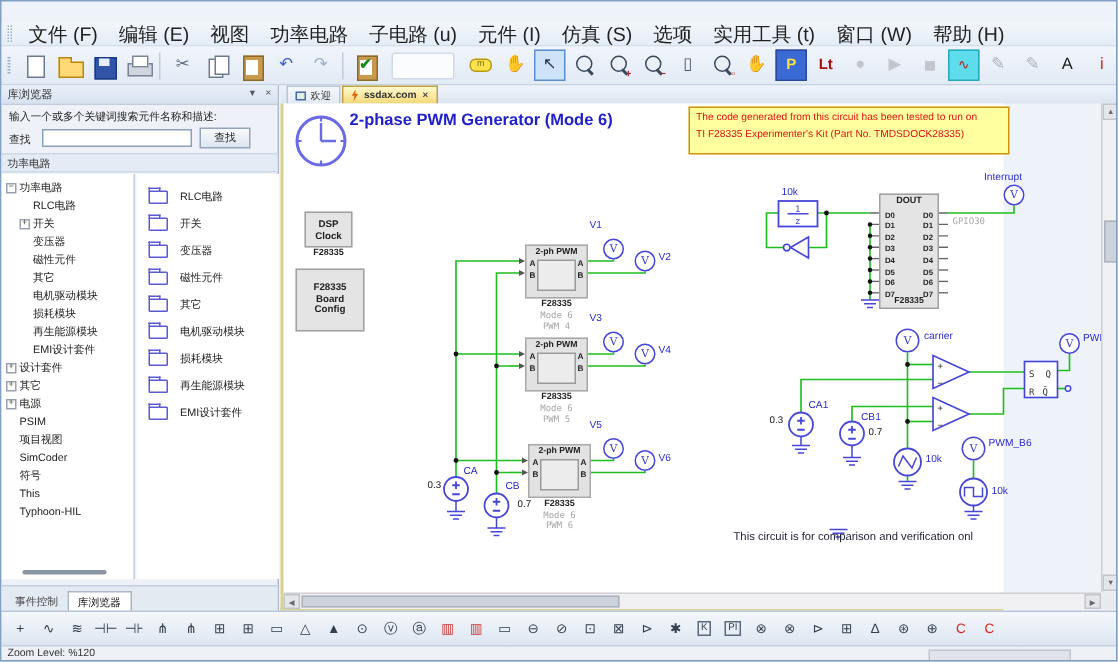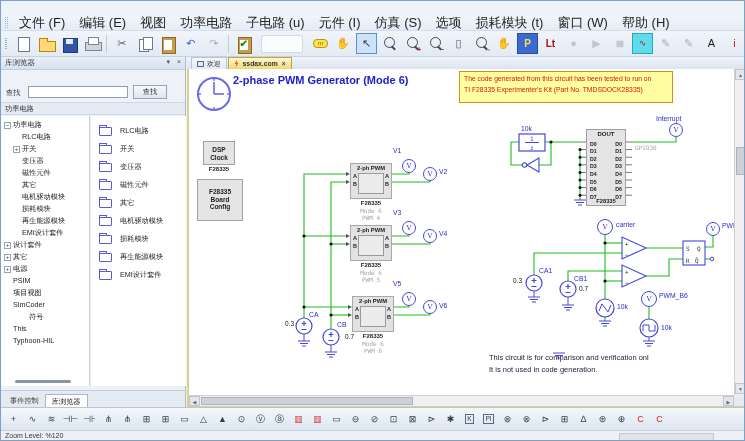--- a/index.html
+++ b/index.html
@@ -111,21 +111,21 @@
      background:linear-gradient(#eff4fa,#dbe4f0);display:flex;align-items:flex-end;padding-left:4px;}
   .dtab{height:12px;display:flex;align-items:center;font-size:6.8px;color:#333;padding:0 5px;
      border:1px solid #b9c5d6;border-bottom:none;background:linear-gradient(#f4f8fc,#e2eaf4);margin-right:1px;}
   .dtab.active{background:linear-gradient(#fff9cf,#f2d878);border-color:#c2a23e;font-weight:bold;}
   .dtab .tclose{margin-left:4px;font-size:6.5px;color:#444;}
   .winicon{width:7px;height:6px;border:1px solid #4a6ab0;background:#dff0e0;margin-right:3px;}
   .minibolt{width:6px;height:8px;background:#e0660f;margin-right:3px;
      clip-path:polygon(60% 0,15% 55%,45% 55%,35% 100%,85% 40%,55% 40%);}
 
   
-  .canvas{position:absolute;left:186px;top:68px;width:559px;height:338px;background:#fff;
+  .canvas{position:absolute;left:186px;top:68px;width:482px;height:338px;background:#fff;
      border-left:2px solid #d9d18c;border-bottom:2px solid #d9d18c;padding-left:35px;}
   .cv{position:absolute;}
   svg text{font-family:"DejaVu Sans Mono",monospace;}
   .cv-title{left:44px;top:5px;width:300px;font-size:11px;font-weight:bold;color:#2121cc;}
   .note{left:270px;top:2px;width:214px;height:32px;background:#ffffa0;border:1px solid #d09010;
      padding:2px 4px;font-size:6.8px;line-height:1.55;color:#dd1111;}
   .gblock{background:#e4e4e4;border:1px solid #a0a0a0;position:absolute;color:#222;}
   .gblock .bl{display:block;text-align:center;font-size:6.5px;font-weight:bold;line-height:7.5px;}
   .dsp{left:14px;top:72px;width:32px;height:24px;padding-top:4px;}
   .dsp-sub{left:14px;top:97px;width:32px;text-align:center;font-size:6px;font-weight:bold;color:#222;}
@@ -183,21 +183,21 @@
   <div class="menubar" id="menubar">
     <span class="grip"></span>
   <span class="mitem">文件 (F)</span>
       <span class="mitem">编辑 (E)</span>
       <span class="mitem">视图</span>
       <span class="mitem">功率电路</span>
       <span class="mitem">子电路 (u)</span>
       <span class="mitem">元件 (I)</span>
       <span class="mitem">仿真 (S)</span>
       <span class="mitem">选项</span>
-      <span class="mitem">损耗模块 (t)</span>
+      <span class="mitem">实用工具 (t)</span>
       <span class="mitem">窗口 (W)</span>
       <span class="mitem">帮助 (H)</span>
     </div>
 
   <div class="toolbar">
     <span class="grip"></span>
     <span id="tb-left" style="display:inline-flex;align-items:center;">
         <span class="tbi ipage"></span>
         <span class="tbi ifolder"></span>
         <span class="tbi idisk"></span>
@@ -280,20 +280,21 @@
   </div>
 
   <div class="sidebar">
     <div class="sb-header">
       <span>库浏览器</span>
       <span class="sb-hctrl">
         <span>▾</span>
         <span>×</span>
       </span>
     </div>
+    <div class="sb-hint">输入一个或多个关键词搜索元件名称和描述:</div>
     <div class="sb-findlabel">查找</div>
     <input class="sb-input" value="" style="">
     <div class="sb-findbtn">查找</div>
     <div class="sb-section">功率电路</div>
     <div class="sb-tree" id="sbtree">
         <div class="trow" style="padding-left: 3px;">
           <span class="ttoggle">−</span>
           <span class="tlabel">功率电路</span>
         </div>
         <div class="trow" style="padding-left: 12px;">
@@ -349,21 +350,21 @@
           <span class="tlabel">PSIM</span>
         </div>
         <div class="trow" style="padding-left: 3px;">
           <span class="tspacer"></span>
           <span class="tlabel">项目视图</span>
         </div>
         <div class="trow" style="padding-left: 3px;">
           <span class="tspacer"></span>
           <span class="tlabel">SimCoder</span>
         </div>
-        <div class="trow" style="padding-left: 3px; margin-left: 16px;">
+        <div class="trow" style="padding-left: 3px;">
           <span class="tspacer"></span>
           <span class="tlabel">符号</span>
         </div>
         <div class="trow" style="padding-left: 3px;">
           <span class="tspacer"></span>
           <span class="tlabel">This</span>
         </div>
         <div class="trow" style="padding-left: 3px;">
           <span class="tspacer"></span>
           <span class="tlabel">Typhoon-HIL</span>
@@ -697,21 +698,20 @@
     <div class="cv lbl" style="left:332px;top:56px">10k</div>
     <div class="cv lbl" style="left:428px;top:234px">10k</div>
     <div class="cv lbl" style="left:472px;top:255px">10k</div>
     <div class="cv lbl" style="left:467px;top:46px">Interrupt</div>
     <div class="cv lbl" style="left:427px;top:152px">carrier</div>
     <div class="cv lbl" style="left:533px;top:153px">PWM_A6</div>
     <div class="cv lbl" style="left:470px;top:223px">PWM_B6</div>
     <div class="cv graylbl" style="left:446px;top:75px">GPIO30</div>
 
     <div class="cv footer" style="top:284px">This circuit is for comparison and verification onl</div>
-    <div class="cv footer" style="top:296px">It is not used in code generation.</div>
 
     <div class="vsb">
       <div class="sbarrow" style="left:0;top:0">▲</div>
       <div class="sbthumb" style="left:1px;top:78px;width:9px;height:28px"></div>
       <div class="sbarrow" style="left:0;top:314px">▼</div>
     </div>
     <div class="hsb">
       <div class="sbarrow" style="left:0;top:0;height:10px">◀</div>
       <div class="sbthumb" style="left:12px;top:1px;width:212px;height:8px"></div>
       <div class="sbarrow" style="left:534px;top:0;height:10px">▶</div>

